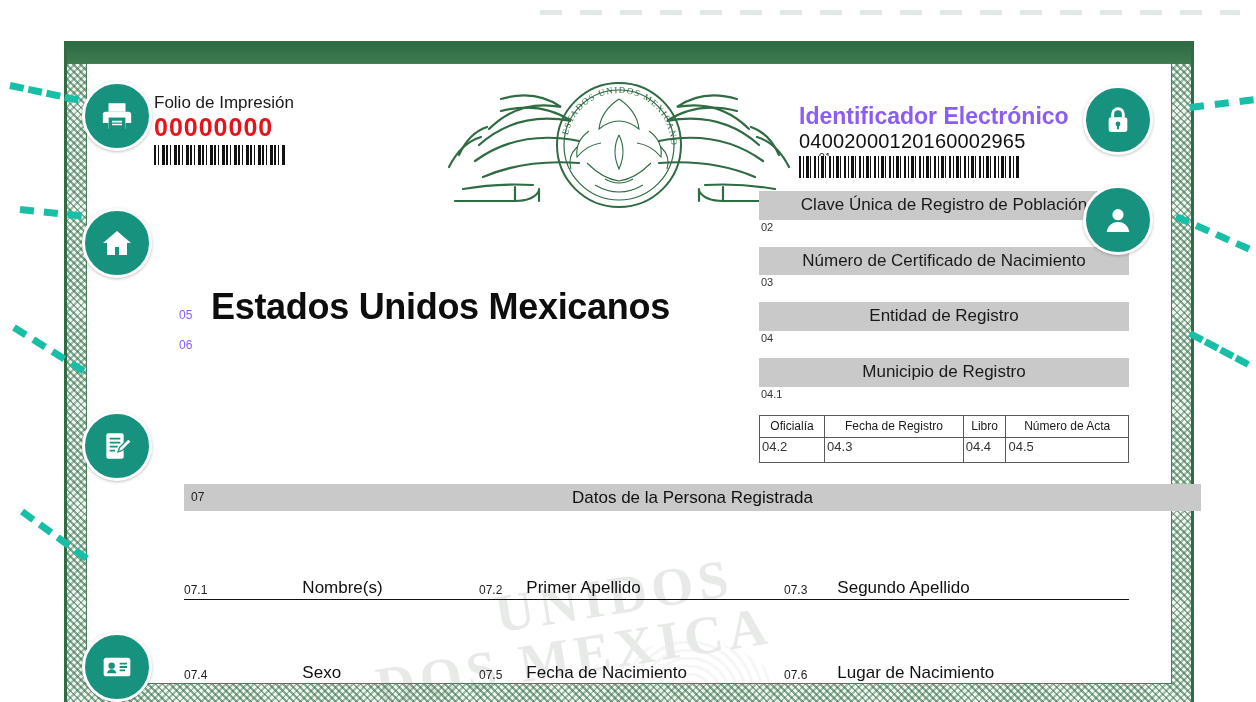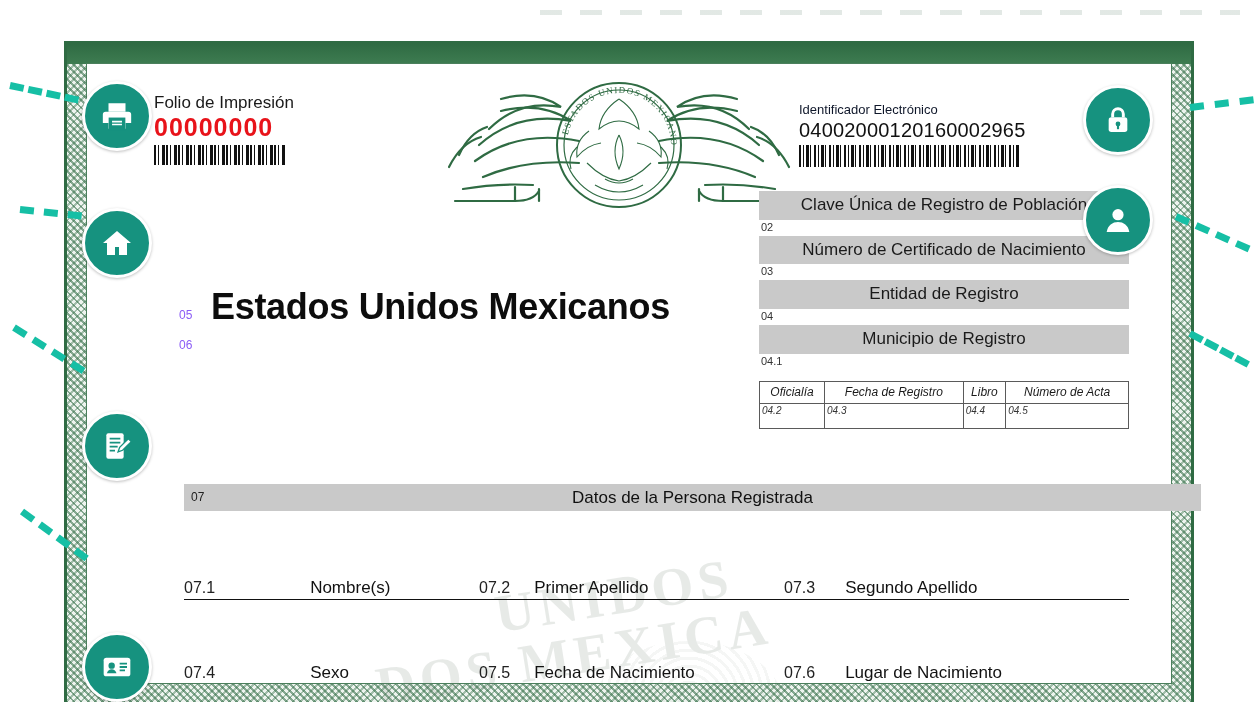--- a/index.html
+++ b/index.html
@@ -140,23 +140,23 @@
 
   
   .ident-block {
     position: absolute;
     right: 95px;
     top: 62px;
     width: 300px;
     text-align: left;
   }
   .ident-label {
-    font-size: 13px;
-    font-weight: normal;
-    color: #0f172a;
+    font-size: 23px;
+    font-weight: bold;
+    color: #8b5cf6;
     line-height: 1.15;
   }
   .ident-value {
     font-size: 20px;
     color: #111;
     line-height: 1.25;
     letter-spacing: 0.2px;
   }
   .barcode-wide {
     margin-top: 2px;
@@ -217,46 +217,45 @@
     background: #c9c9c9;
     color: #1a1a1a;
     font-size: 17px;
     text-align: center;
     padding: 5px 12px;
     line-height: 1.1;
   }
   .tiny-num {
     font-size: 11px;
     color: #333;
-    padding: 2px 0 3px 2px;
+    padding: 2px 0 14px 2px;
     line-height: 1;
   }
 
   
   .reg-table {
     width: 100%;
     border-collapse: collapse;
-    margin-top: 11px;
-    font-style: italic;
+    margin-top: 1px;
   }
   .reg-table th {
     border: 1px solid #5a5a5a;
     font-size: 12px;
     font-weight: normal;
     color: #1a1a1a;
     padding: 4px 2px;
     line-height: 1.1;
     background: #ffffff;
   }
   .reg-table td {
     border: 1px solid #5a5a5a;
     border-top: none;
     height: 22px;
     vertical-align: top;
-    font-size: 10px;
+    font-size: 13px;
     color: #333;
     padding: 1px 2px;
   }
 
   
   .section-bar {
     position: absolute;
     left: 120px;
     top: 443px;
     width: 945px;
@@ -297,21 +296,21 @@
   }
   .cell {
     position: absolute;
     top: 0;
     height: 42px;
     display: flex;
     align-items: flex-end;
     gap: 0;
   }
   .cell .c-num {
-    font-size: 16px;
+    font-size: 12px;
     color: #222;
     padding-bottom: 3px;
   }
   .cell .c-label {
     font-size: 17px;
     color: #111;
     padding-bottom: 2px;
   }
   .cell-a { left: 0;    width: 290px; }
   .cell-b { left: 295px; width: 300px; }

